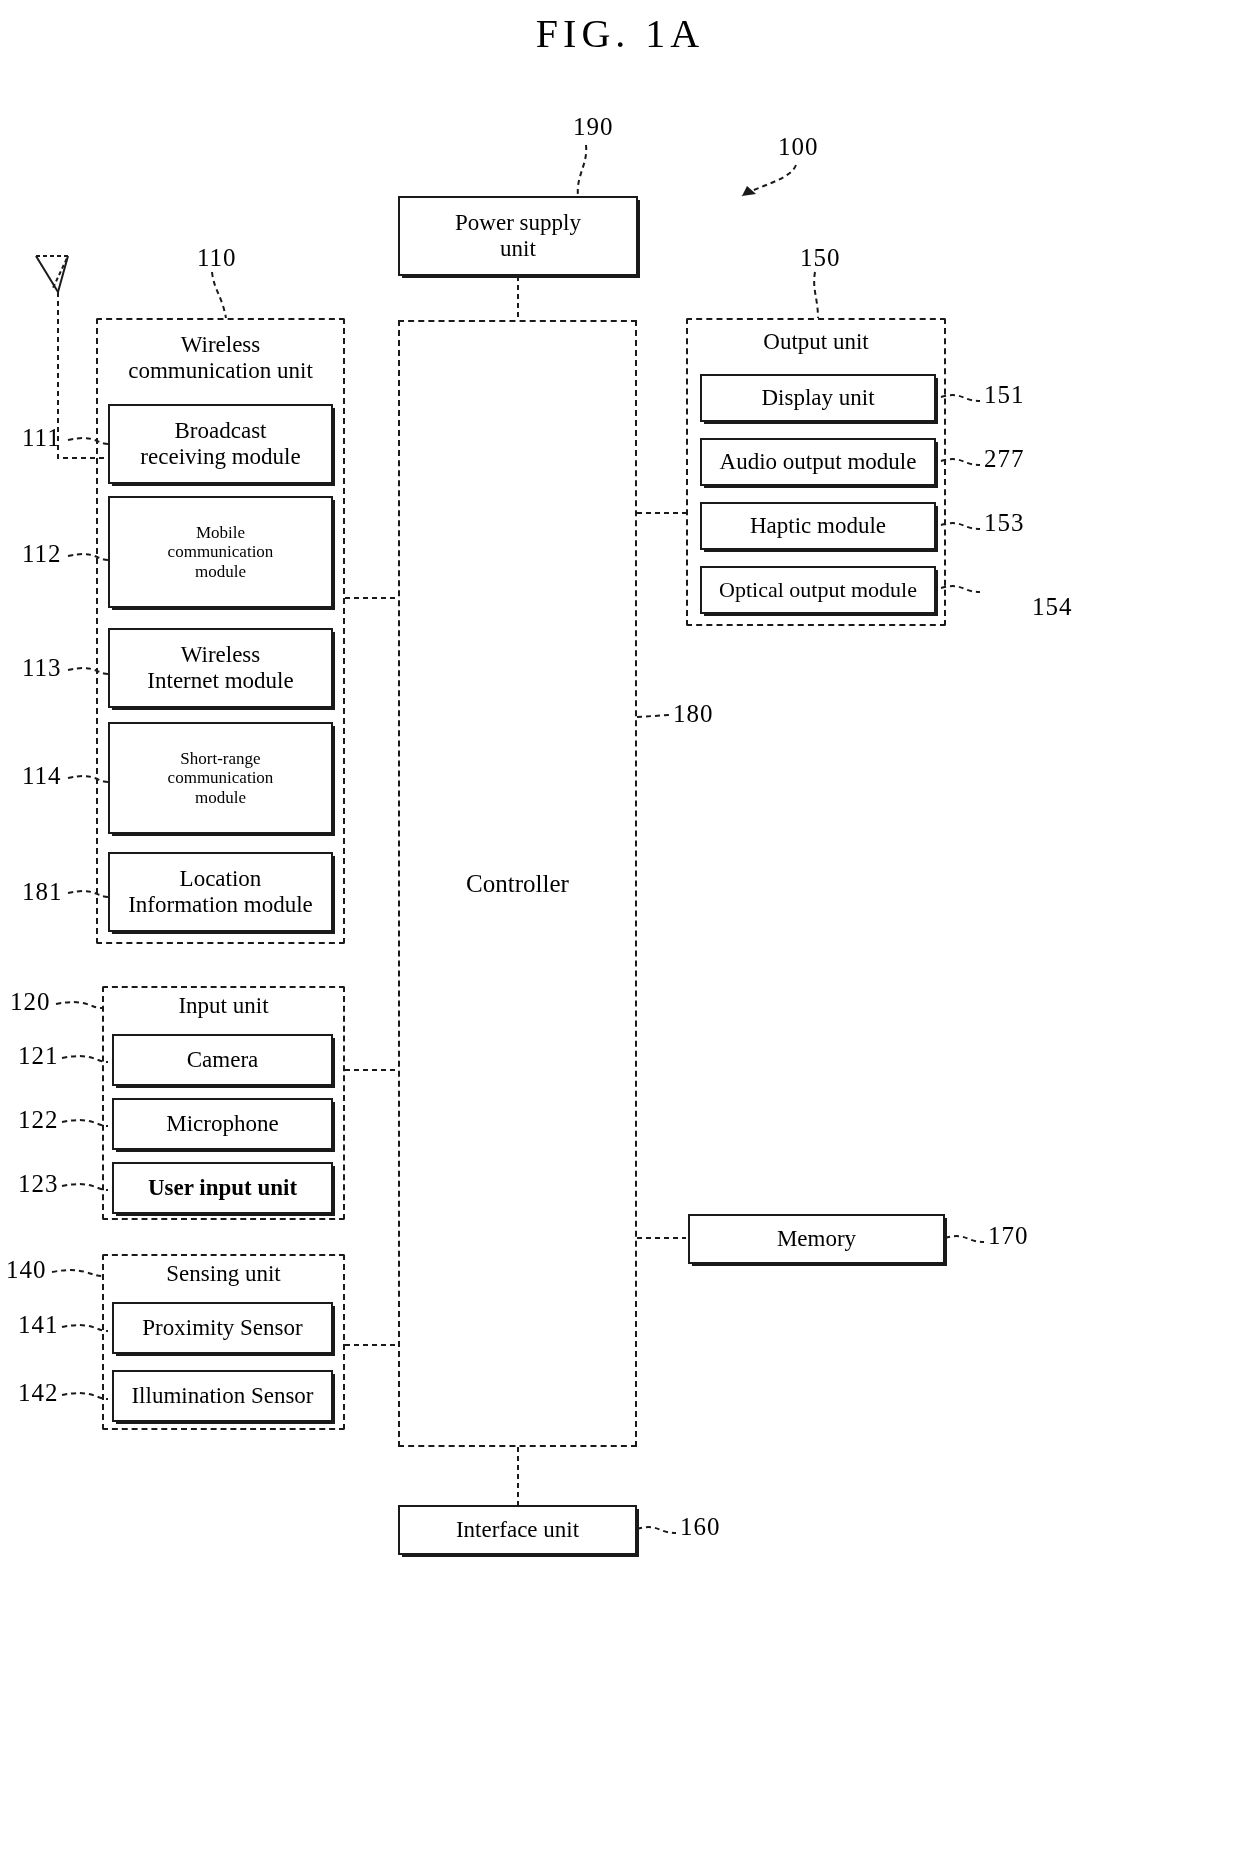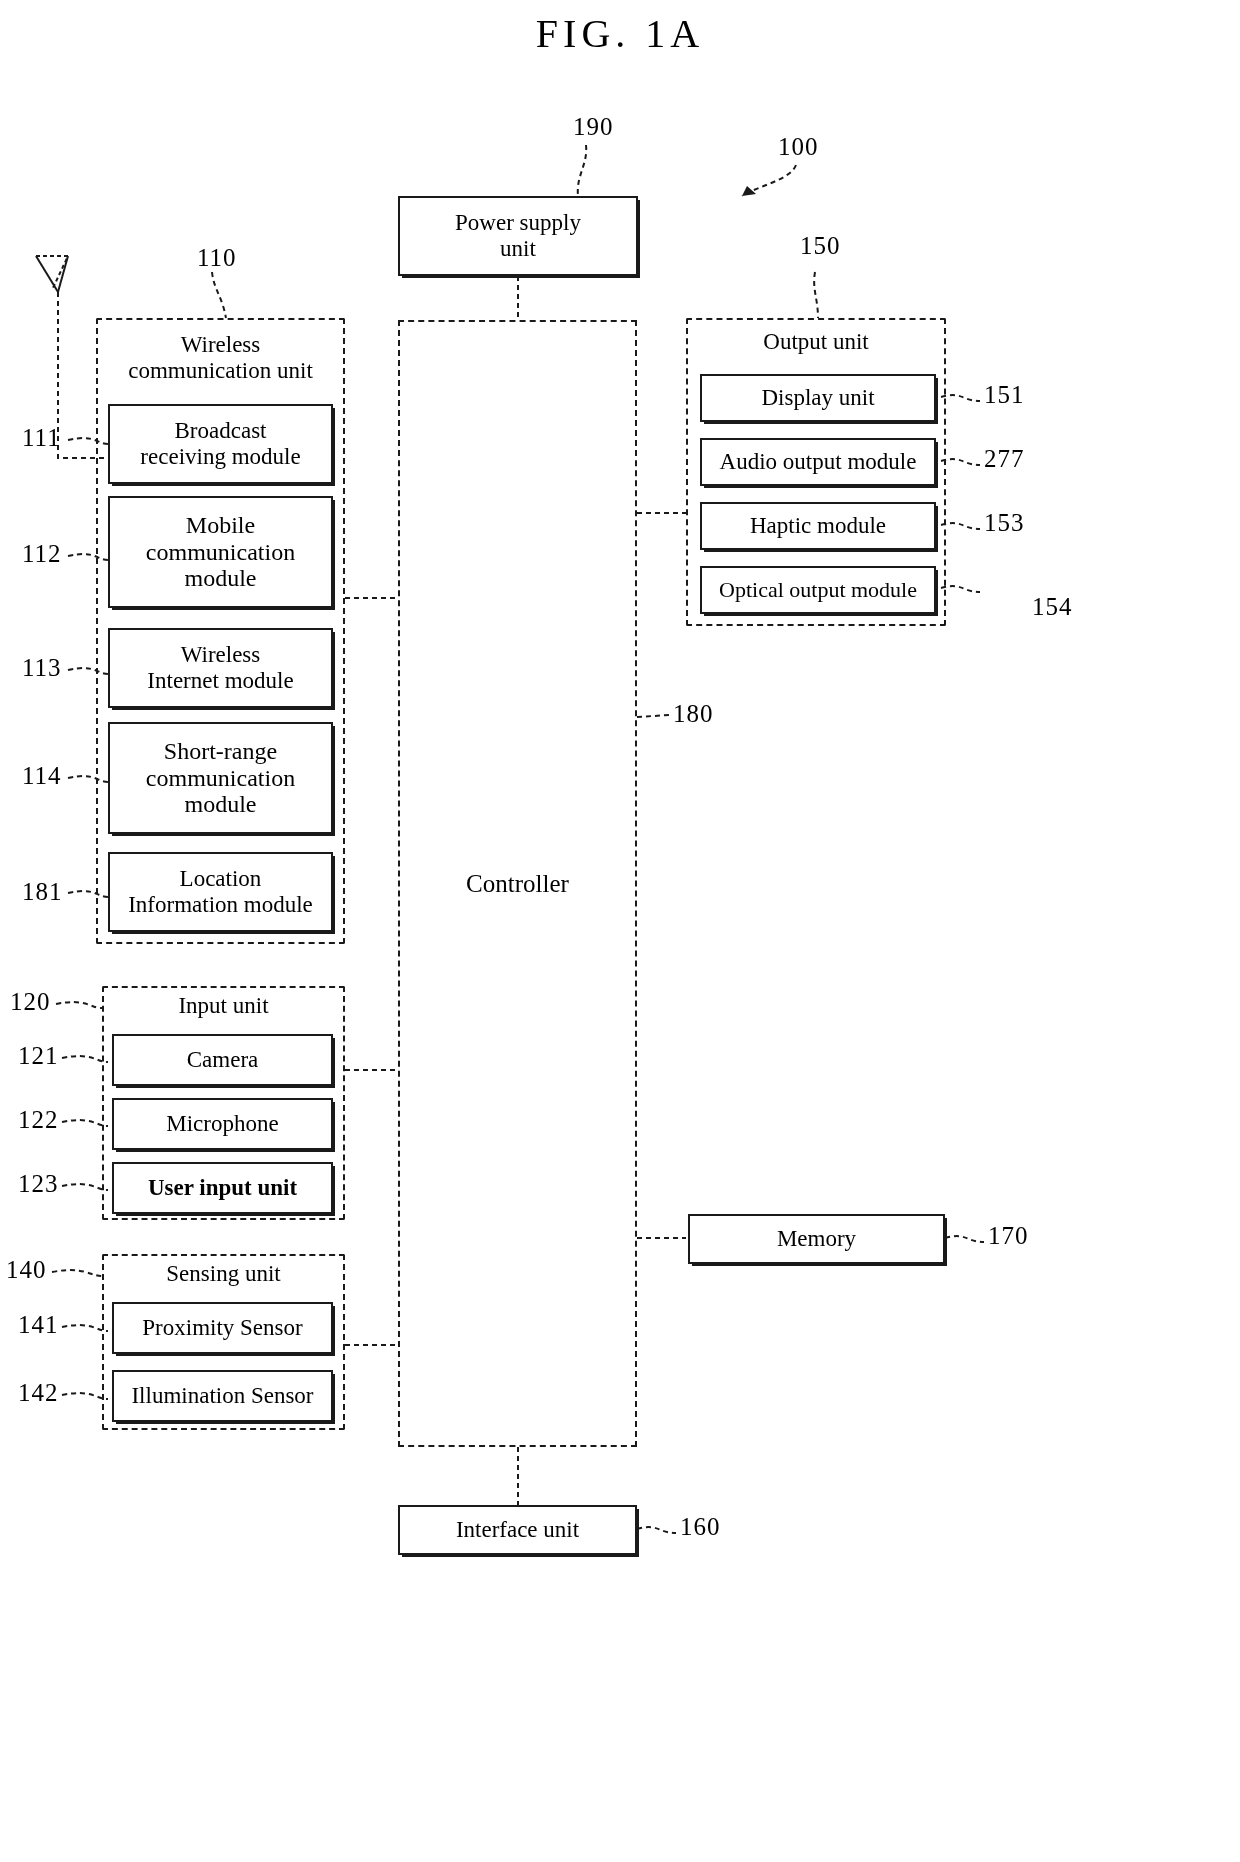--- a/index.html
+++ b/index.html
@@ -73,21 +73,21 @@
   }
   .ref {
     position: absolute;
     font-size: 25px;
     letter-spacing: 1px;
     white-space: nowrap;
     font-family: "Liberation Serif", "DejaVu Serif", serif;
   }
   .lbl-1line { font-size: 23px; }
   .lbl-2line { font-size: 23px; }
-  .lbl-3line { font-size: 24px; }
+  .lbl-3line { font-size: 17px; }
 
   svg.overlay {
     position: absolute;
     left: 0;
     top: 0;
     width: 1240px;
     height: 1862px;
     pointer-events: none;
   }
 </style>
@@ -253,21 +253,21 @@
   </div>
   <div class="ref" style="left:18px; top:1311px;">141</div>
 
   <div class="box module-box" style="left:112px; top:1370px; width:221px; height:52px;">
     <div class="lbl-1line">Illumination Sensor</div>
   </div>
   <div class="ref" style="left:18px; top:1379px;">142</div>
 
   <div class="box group-box" style="left:686px; top:318px; width:260px; height:308px;"></div>
   <div class="group-title" style="left:686px; top:329px; width:260px;">Output unit</div>
-  <div class="ref" style="left:800px; top:232px;">150</div>
+  <div class="ref" style="left:800px; top:244px;">150</div>
 
   <div class="box module-box" style="left:700px; top:374px; width:236px; height:48px;">
     <div class="lbl-1line">Display unit</div>
   </div>
   <div class="ref" style="left:984px; top:381px;">151</div>
 
   <div class="box module-box" style="left:700px; top:438px; width:236px; height:48px;">
     <div class="lbl-1line">Audio output module</div>
   </div>
   <div class="ref" style="left:984px; top:445px;">277</div>

